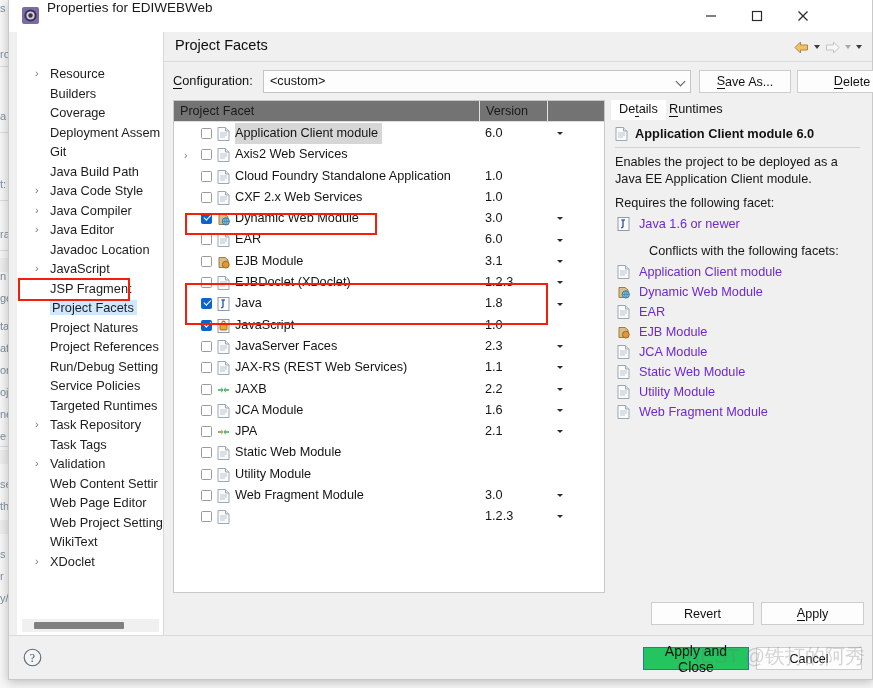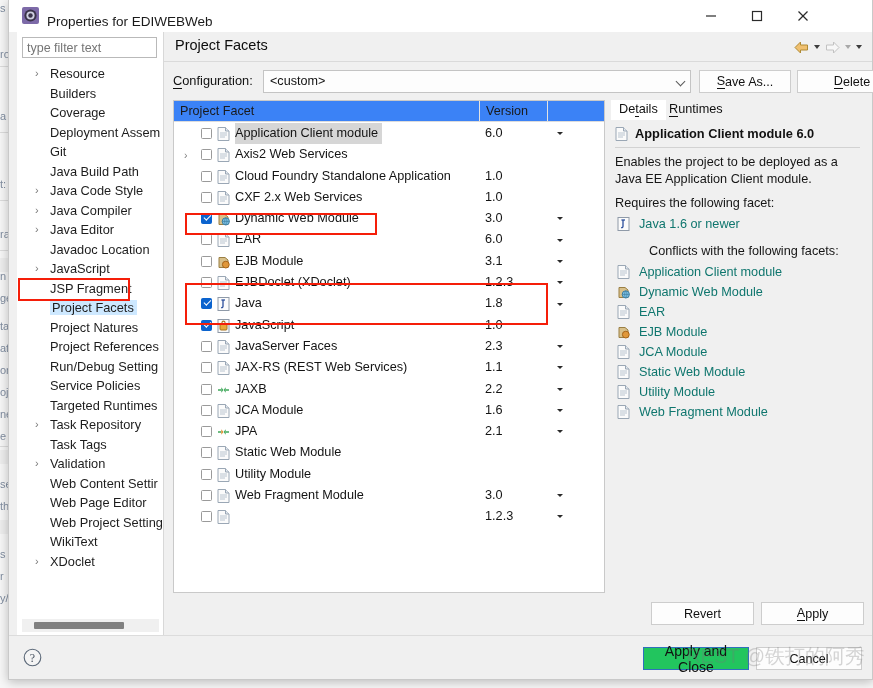--- a/index.html
+++ b/index.html
@@ -35,21 +35,21 @@
 
   
   #titlebar {
     position: relative; height: 32px; background: #ffffff;
     border-bottom: 1px solid #ffffff;
   }
   #titlebar .ticon {
     position: absolute; left: 13px; top: 7px; width: 17px; height: 17px;
   }
   #titlebar .ttext {
-    position: absolute; left: 38px; top: 14px;
+    position: absolute; left: 38px; top: 0;
     font-size: 13.5px; color: #1a1a1a;
   }
   .wbtn {
     position: absolute; top: 0; width: 46px; height: 31px;
     display: flex; align-items: center; justify-content: center;
     color: #2b2b2b;
   }
   .wbtn svg { display:block; }
   #btn-min { right: 138px; }
   #btn-max { right: 92px; }
@@ -145,21 +145,21 @@
   }
   .btn u { text-decoration: none; border-bottom: 1px solid #111; }
   #btn-saveas { left: 526px; top: 0; width: 92px; }
   #btn-delete { left: 624px; top: 0; width: 110px; }
 
   
   #facets {
     position: absolute; left: 8px; top: 38px; width: 432px; bottom: 42px;
     background: #ffffff; border: 1px solid #c9c9c9;
   }
-  #facethead { position: relative; height: 21px; background: #3b82f6; border-bottom: 1px solid #dcdcdc; }
+  #facethead { position: relative; height: 21px; background: #737373; border-bottom: 1px solid #dcdcdc; }
   #facethead .hc {
     position: absolute; top: 0; height: 20px; line-height: 20px;
     font-size: 12.6px; color: #1a1a1a; padding-left: 6px;
   }
   #facethead .hc.c1 { left: 0; width: 305px; }
   #facethead .hc.c2 { left: 305px; width: 68px; border-left: 1px solid #e2e2e2; }
   #facethead .hc.c3 { left: 373px; width: 58px; border-left: 1px solid #e2e2e2; }
 
   #facetrows { position: absolute; left:0; right:0; top: 22px; bottom: 0; }
   .frow { position: relative; height: 21.3px; }
@@ -223,21 +223,21 @@
     position: relative; padding-left: 22px; height: 20px; line-height: 20px;
     font-size: 12.8px; font-weight: bold; color: #111;
   }
   #dbody .dhead .di { position: absolute; left: 2px; top: 3px; width: 13px; height: 14px; }
   #dbody hr { border: none; border-top: 1px solid #d2d2d2; margin: 3px 2px 6px 2px; }
   #dbody p {
     margin: 0 0 9px 2px; font-size: 12.7px; color: #161616; line-height: 16.5px;
   }
   #dbody .dlistitem {
     position: relative; padding-left: 26px; height: 20px; line-height: 20px;
-    font-size: 12.7px; color: #0f766e;
+    font-size: 12.7px; color: #6d28d9;
   }
   #dbody .dlistitem .di { position: absolute; left: 4px; top: 3px; width: 13px; height: 14px; }
   #dbody .sec { margin: 4px 0 4px 2px; font-size: 12.7px; color: #161616; }
 
   
   #btn-revert { left: 0; top: 0; width: 103px; }
   #btn-apply  { left: 110px; top: 0; width: 103px; }
   #lowbtns { position: absolute; right: 8px; bottom: 10px; width: 213px; height: 23px; }
 
   
@@ -349,21 +349,20 @@
       <span class="nb">
           <i class="caret-sm dim"></i>
         </span>
       <span class="nb">
           <i class="caret-sm"></i>
         </span>
     </div>
   </div>
 
   <div id="leftpanel">
-    <input id="filterbox" placeholder="type filter text" style="">
     <div id="tree">
         <div class="tnode"><span class="arrow">›</span><span class="tlabel">Resource</span></div>
         <div class="tnode"><span class="tlabel">Builders</span></div>
         <div class="tnode"><span class="tlabel">Coverage</span></div>
         <div class="tnode"><span class="tlabel">Deployment Assem</span></div>
         <div class="tnode"><span class="tlabel">Git</span></div>
         <div class="tnode"><span class="tlabel">Java Build Path</span></div>
         <div class="tnode"><span class="arrow">›</span><span class="tlabel">Java Code Style</span></div>
         <div class="tnode"><span class="arrow">›</span><span class="tlabel">Java Compiler</span></div>
         <div class="tnode"><span class="arrow">›</span><span class="tlabel">Java Editor</span></div>

